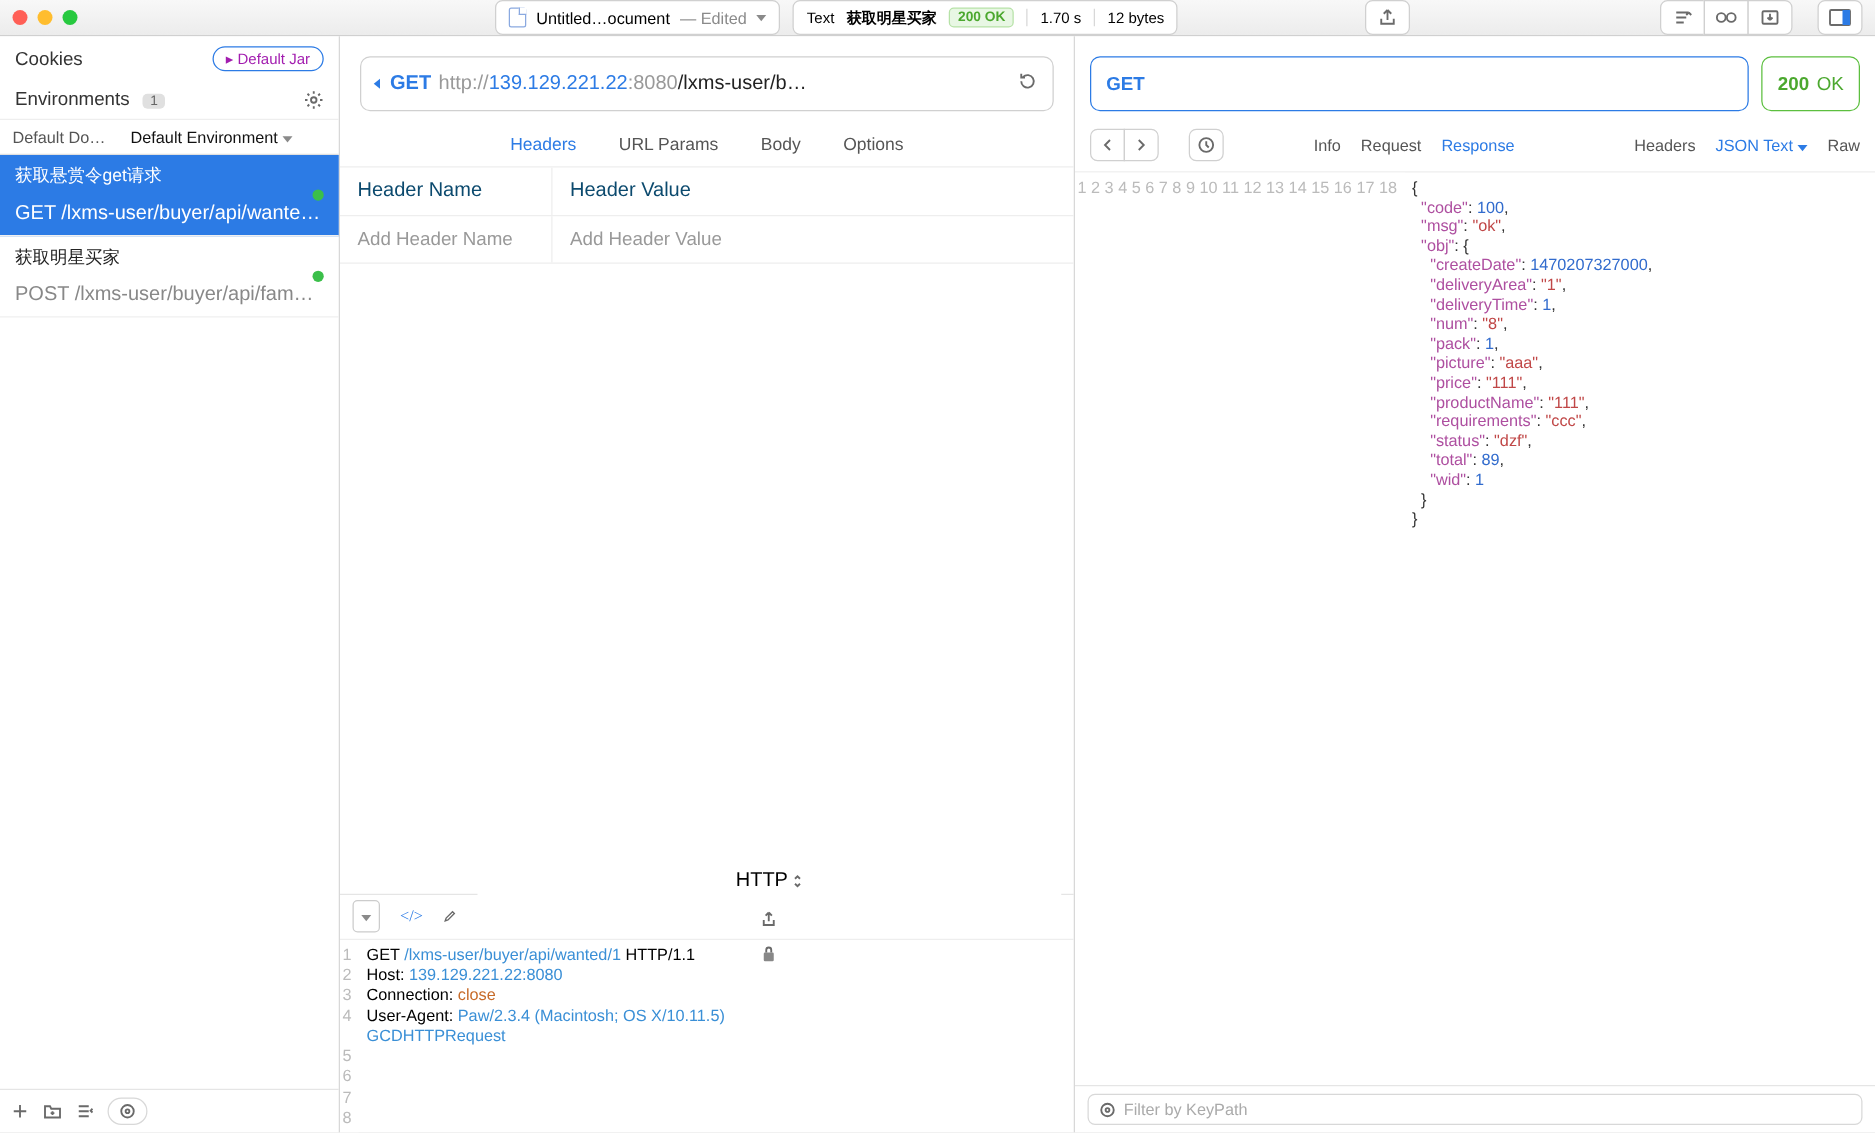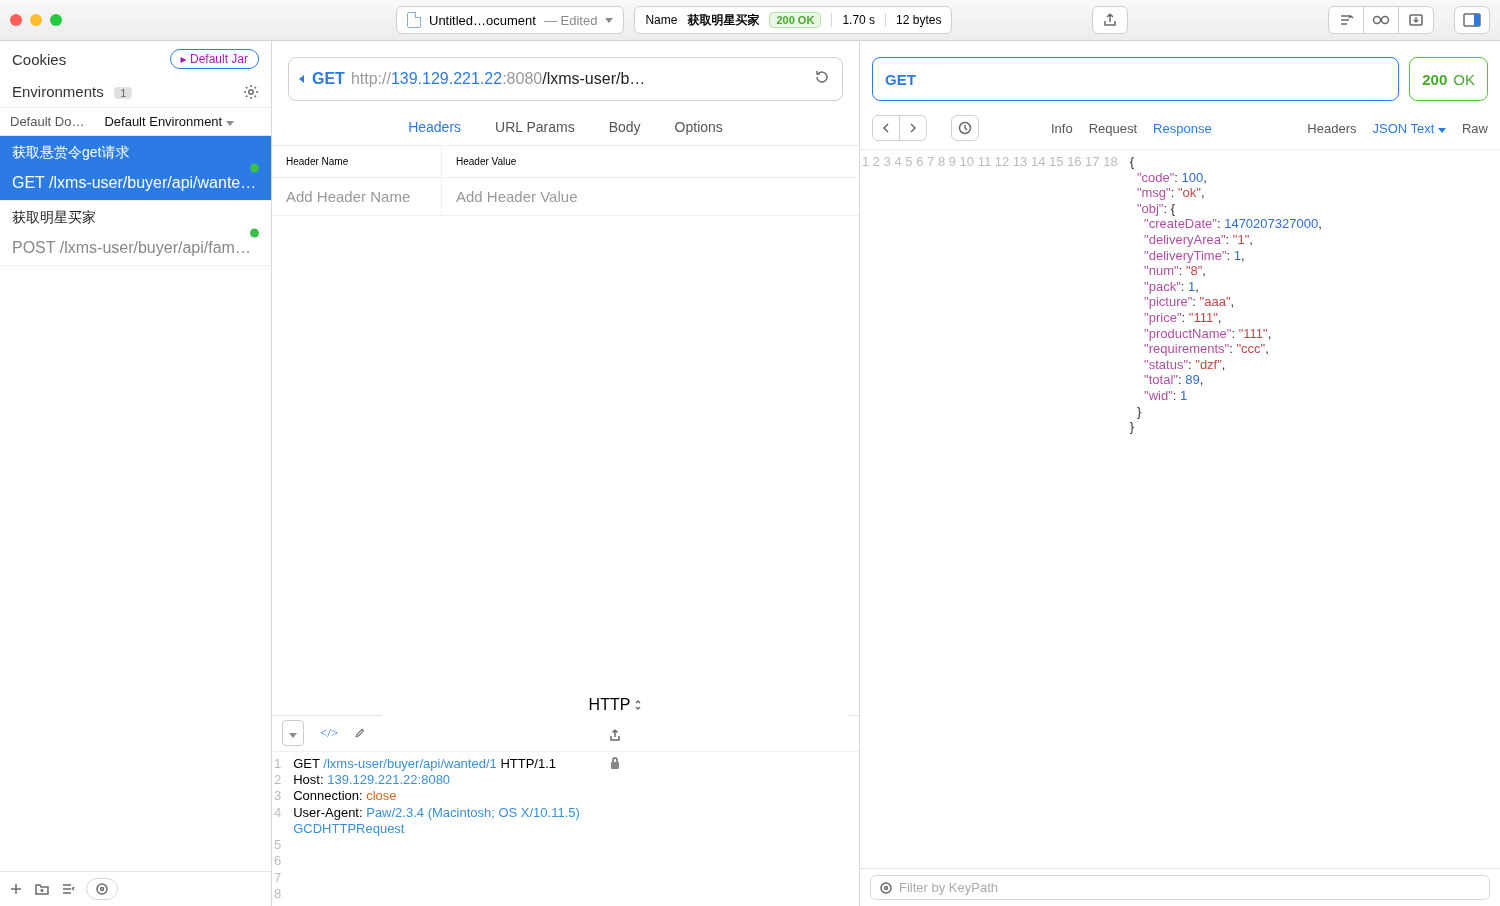--- a/index.html
+++ b/index.html
@@ -1,19 +1,19 @@
 <!DOCTYPE html>
 <html><head>
 <meta charset="utf-8">
 <style>
 * { box-sizing: border-box; margin: 0; padding: 0; font-family: -apple-system, BlinkMacSystemFont, "Helvetica Neue", sans-serif; }
 body { background: #ececec; width: 1500px; height: 906px; overflow: hidden; display: flex; flex-direction: column; }
 
 
-.titlebar { height: 41px; background: linear-gradient(#f8f8f8,#ececec); border-bottom: 1px solid #d0d0d0; display: flex; align-items: center; padding: 0 10px; gap: 10px; }
+.titlebar { height: 29px; background: linear-gradient(#f8f8f8,#ececec); border-bottom: 1px solid #d0d0d0; display: flex; align-items: center; padding: 0 10px; gap: 10px; }
 .traffic { display: flex; gap: 8px; margin-right: 14px; }
 .traffic span { width: 12px; height: 12px; border-radius: 50%; display:inline-block; }
 .t-close { background:#ff5f56; }
 .t-min { background:#ffbd2e; }
 .t-max { background:#27c93f; }
 .doc-chip { background:#fff; border:1px solid #d0d0d0; border-radius:6px; height:28px; display:flex; align-items:center; padding:0 10px; gap:8px; font-size:13px; }
 .doc-icon { width:14px; height:16px; border:1px solid #8aa9e0; border-radius:2px; display:inline-block; position:relative; }
 .doc-icon::after { content:""; position:absolute; right:-1px; top:-1px; width:5px; height:5px; background:#fff; border-left:1px solid #8aa9e0; border-bottom:1px solid #8aa9e0; }
 .muted { color:#8a8a8a; }
 .chev-down { width:0;height:0;border-left:4px solid transparent;border-right:4px solid transparent;border-top:5px solid #8a8a8a; display:inline-block; }
@@ -65,21 +65,21 @@
 .reload { padding:4px; }
 
 .mid-tabs { display:flex; gap:34px; padding:8px 0 10px; justify-content:center; font-size:14px; border-bottom:1px solid #eee; }
 .mid-tabs span { color:#555; cursor:default; }
 .mid-tabs span.active { color:#2c7be5; }
 
 .headers-area { flex:1; overflow:auto; }
 .hdr-row { display:flex; border-bottom:1px solid #eee; }
 .hdr-cell { padding:10px 14px; font-size:13px; color:#999; }
 .hdr-cell:first-child { width:170px; border-right:1px solid #eee; }
-.hdr-head .hdr-cell { color:#000000; font-size:10px; }
+.hdr-head .hdr-cell { color:#0c4a6e; font-size:16px; }
 
 .mid-toolbar { height:36px; border-top:1px solid #e5e5e5; display:flex; align-items:center; padding:0 10px; gap:16px; }
 .mid-toolbar .right { margin-left:auto; display:flex; align-items:center; gap:14px;text-align:center; }
 .code-block { font-family: Menlo, Consolas, monospace; font-size:13px; line-height:1.25; display:flex; }
 .gutter { background:#fff; color:#bbb; text-align:right; padding:4px 6px 4px 2px; user-select:none; }
 .codelines { padding:4px 6px; white-space:pre; }
 .tok-key { color:#3a8fd6; }
 .tok-str { color:#c76b29; }
 .mid-code { border-top:1px solid #eee; flex:0 0 auto; }
 
@@ -123,21 +123,21 @@
     <span class="t-max"></span>
   </div>
   <div style="width:300px"></div>
   <div class="doc-chip">
     <span class="doc-icon"></span>
     <span>Untitled…ocument</span>
     <span class="muted">— Edited</span>
     <span class="chev-down"></span>
   </div>
   <div class="status-chip">
-    <span>Name</span>
+    <span>Text</span>
     <b>获取明星买家</b>
     <span class="badge-200">200 OK</span>
     <span class="divider-v"></span>
     <span>1.70 s</span>
     <span class="divider-v"></span>
     <span>12 bytes</span>
   </div>
   <div class="spacer"></div>
   <div class="tb-btn">
     <svg width="16" height="16" viewBox="0 0 16 16">

